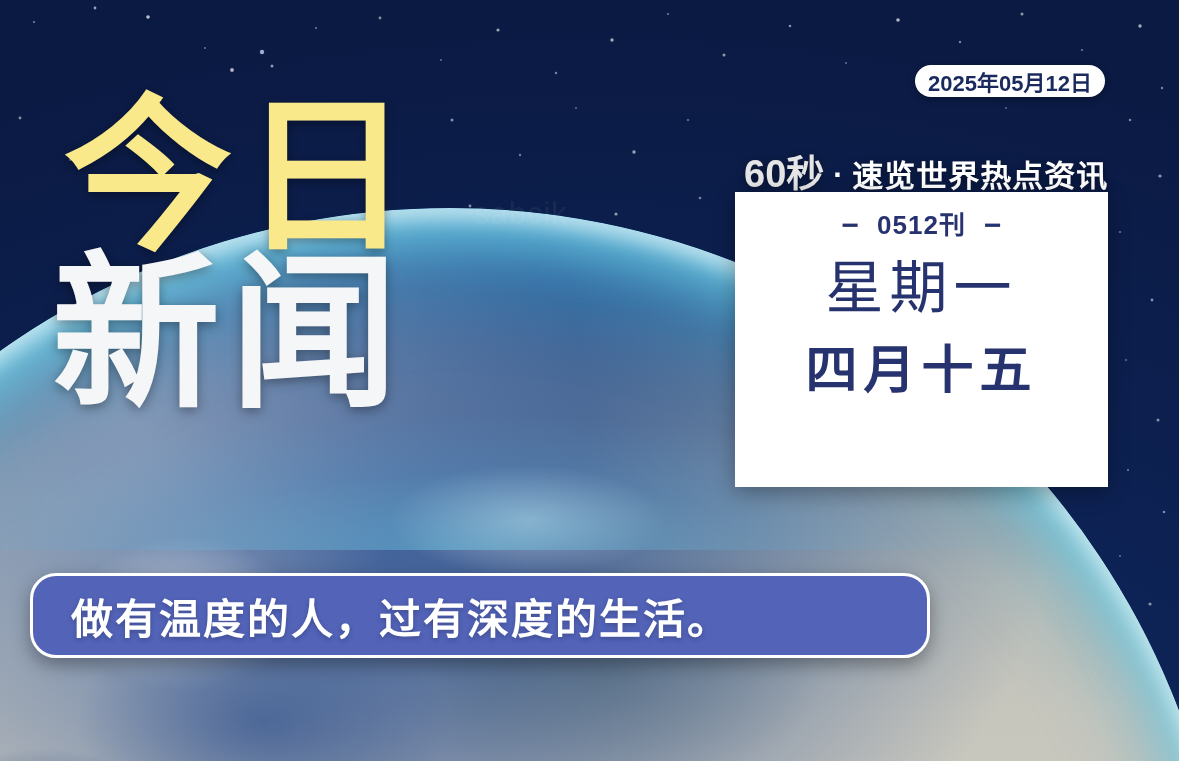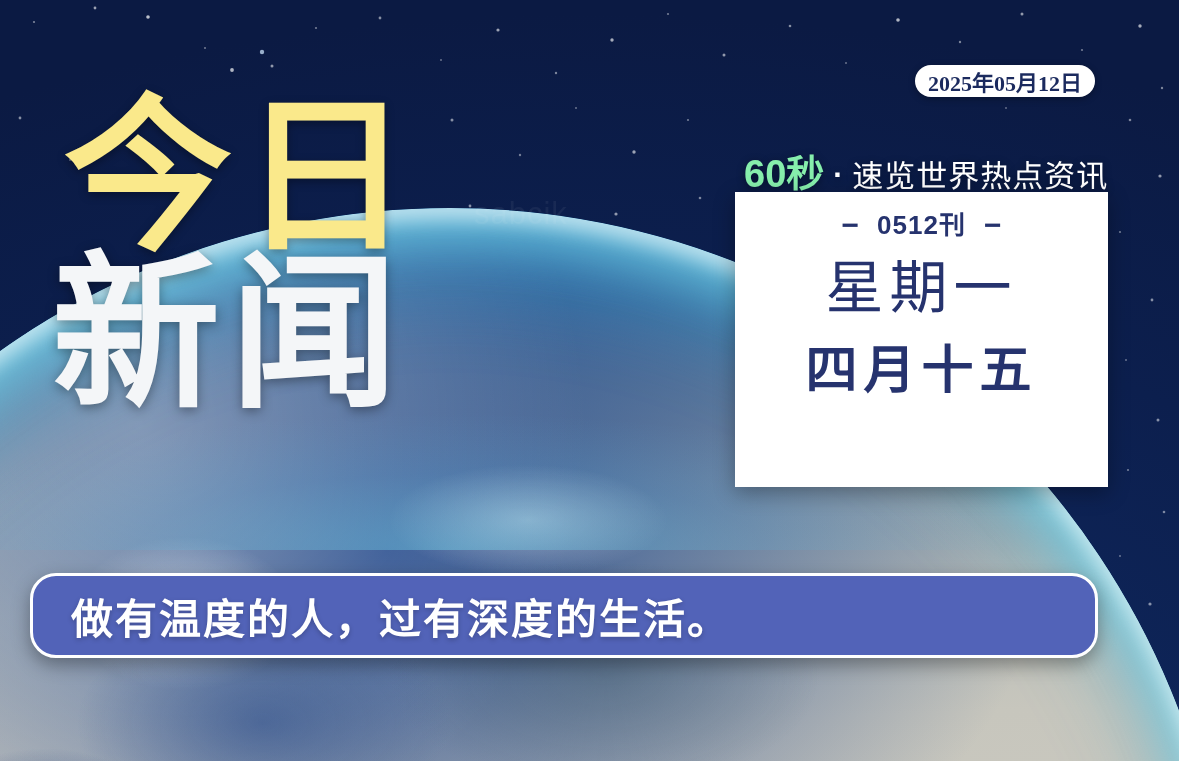--- a/index.html
+++ b/index.html
@@ -157,51 +157,50 @@
     align-items: center;
     justify-content: center;
     background: #ffffff;
     border-radius: 17px;
     color: #1b2a5e;
     font-size: 22px;
     font-weight: 700;
     letter-spacing: 0px;
     white-space: nowrap;
     box-shadow: 0 2px 7px rgba(0,0,0,0.30);
-    font-family: Liberation Serif, serif;
   }
 
   
   .tagline {
     position: absolute;
     left: 744px;
     top: 143px;
     display: flex;
     align-items: baseline;
     white-space: nowrap;
     text-shadow: 0 2px 8px rgba(0,0,0,0.45);
   }
   .tagline-60 {
-    color: #86efac;
+    color: #e5e5e5;
     font-size: 38px;
     font-weight: 700;
     letter-spacing: 0px;
   }
   .tagline-dot {
     color: #ffffff;
     font-size: 30px;
     font-weight: 700;
     margin: 0 9px;
     position: relative;
     top: -2px;
   }
   .tagline-text {
     color: #ffffff;
     font-size: 31px;
-    font-weight: 400;
+    font-weight: 700;
     letter-spacing: 1px;
   }
 
   
   .info-card {
     position: absolute;
     left: 735px;
     top: 192px;
     width: 373px;
     height: 295px;
@@ -249,21 +248,21 @@
     letter-spacing: 6px;
     line-height: 1.05;
     white-space: nowrap;
   }
 
   
   .slogan-bar {
     position: absolute;
     left: 30px;
     top: 573px;
-    width: 1068px;
+    width: 900px;
     height: 85px;
     background: #5263b8;
     border: 3px solid #ffffff;
     border-radius: 26px;
     display: flex;
     align-items: center;
     box-shadow: 0 7px 18px rgba(0,0,0,0.34);
   }
   .slogan-text {
     margin-left: 38px;

